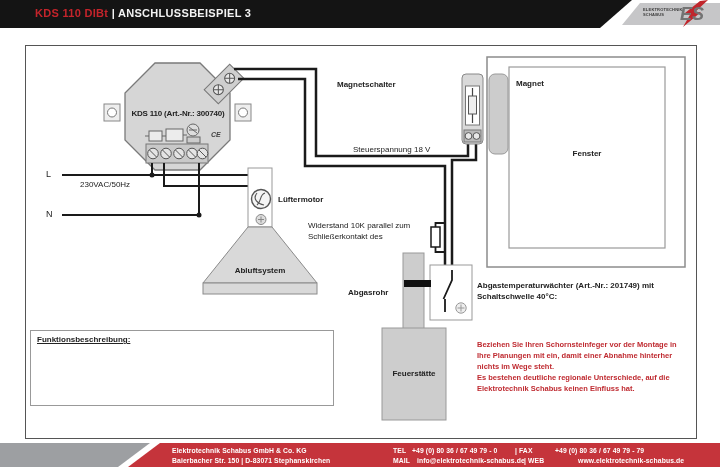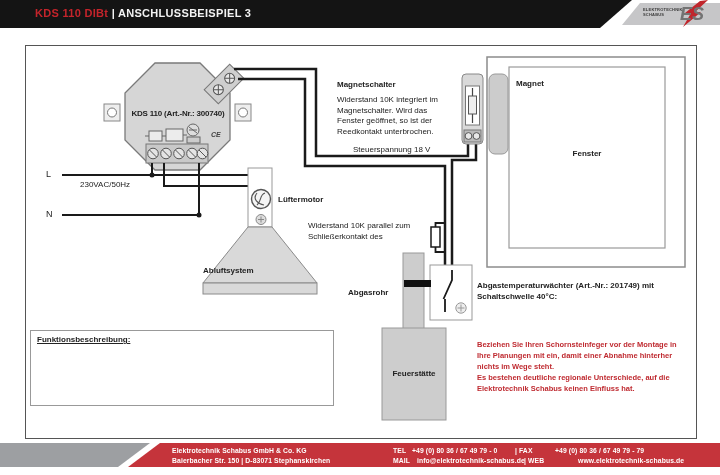--- a/index.html
+++ b/index.html
@@ -161,27 +161,23 @@
   </svg>
 
   <div class="lbl b" style="left:122px;top:109px;width:112px;text-align:center;font-size:8px;letter-spacing:-0.2px;">KDS 110 (Art.-Nr.: 300740)</div>
   <div class="lbl b" style="left:211px;top:131px;font-size:7px;color:#444;font-style:italic;">CE</div>
 
   <div class="lbl t9" style="left:46px;top:169px;">L</div>
   <div class="lbl t9" style="left:46px;top:209px;">N</div>
   <div class="lbl t8" style="left:80px;top:180px;text-align:center;">230VAC/50Hz</div>
 
   <div class="lbl b t8" style="left:278px;top:195px;">Lüftermotor</div>
-  <div class="lbl b t8" style="left:203px;top:266px;width:114px;">Abluftsystem</div>
+  <div class="lbl b t8" style="left:203px;top:266px;width:114px;text-align:center;">Abluftsystem</div>
 
   <div class="lbl b t8" style="left:337px;top:80px;">Magnetschalter</div>
-  <div class="lbl t8 pre" style="left:337px;top:95px;">Widerstand 10K integriert im
-Magnetschalter. Wird das
-Fenster geöffnet, so ist der
-Reedkontakt unterbrochen.</div>
   <div class="lbl t8" style="left:353px;top:145px;">Steuerspannung 18 V</div>
 
   <div class="lbl t8 pre" style="left:308px;top:221px;">Widerstand 10K parallel zum
 Schließerkontakt des</div>
 
   <div class="lbl b t8" style="left:516px;top:79px;">Magnet</div>
   <div class="lbl b t8" style="left:509px;top:149px;width:156px;text-align:center;">Fenster</div>
 
   <div class="lbl b t8" style="left:348px;top:288px;">Abgasrohr</div>
   <div class="lbl b t8" style="left:382px;top:369px;width:64px;text-align:center;">Feuerstätte</div>

